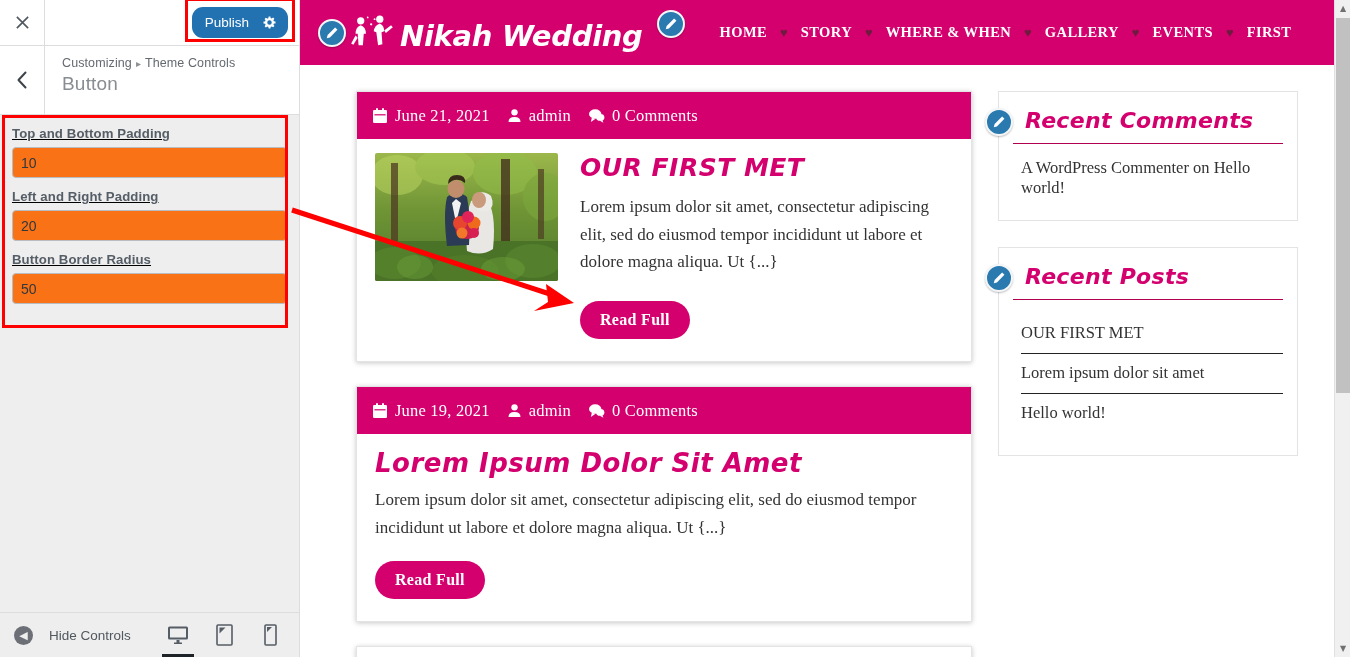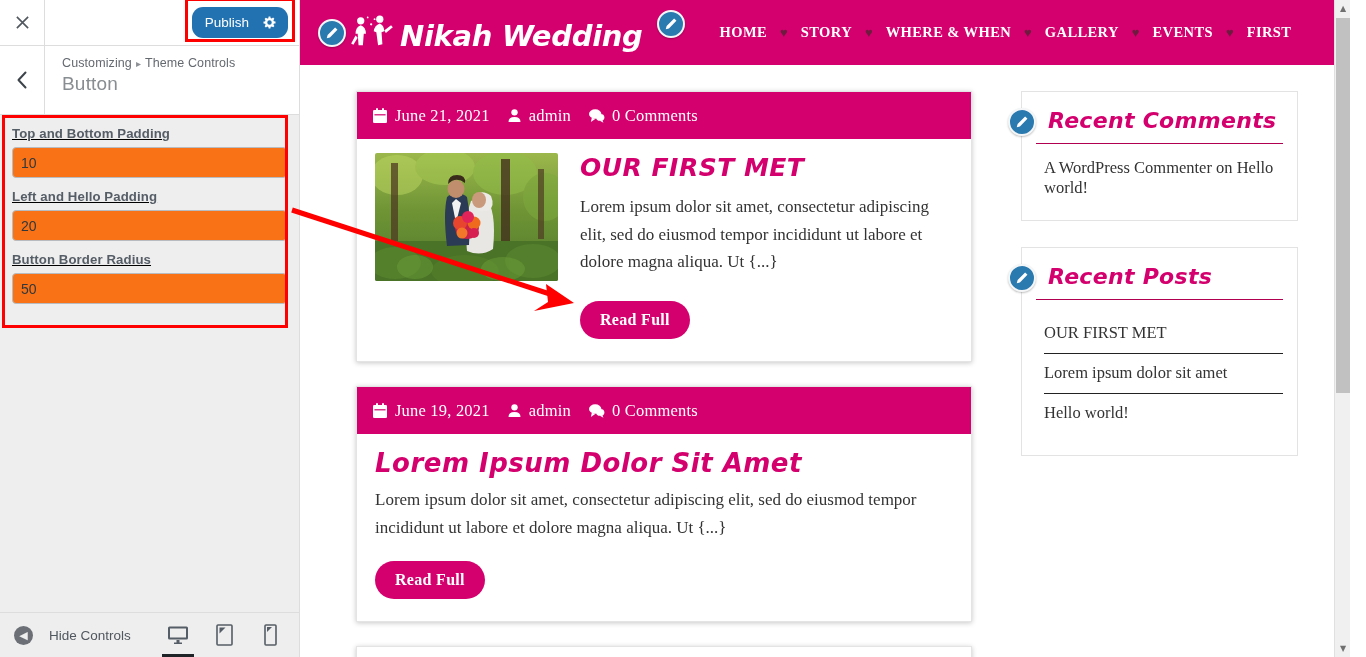--- a/index.html
+++ b/index.html
@@ -217,21 +217,21 @@
     font-family: "Liberation Serif", serif;
     font-weight: bold; font-size: 16px;
     cursor: pointer; letter-spacing: .3px;
   }
   .btn-row { margin-top: 20px; }
 
   .side-col { width: 300px; }
   .widget {
     background: #fff; border: 1px solid #e3e3e3;
     padding: 16px 14px 22px 14px;
-    margin-bottom: 26px; position: relative; margin-left: 23px;
+    margin-bottom: 26px; position: relative;
   }
   .widget-pencil { position: absolute; left: -14px; top: 16px; }
   .widget-title {
     color: #d4006e;
     font-family: "DejaVu Sans", sans-serif;
     font-style: italic; font-weight: bold;
     font-size: 22px; letter-spacing: .3px;
     padding-left: 12px; margin-bottom: 10px;
   }
   .widget-rule { height: 1px; background: #b0004f; margin-bottom: 14px; }
@@ -311,21 +311,21 @@
     <div class="controls-zone">
       <div class="controls-outline"></div>
       <div class="controls">
 
         <div class="ctl">
           <label class="ctl-label">Top and Bottom Padding</label>
           <input class="ctl-input" type="text" value="10" style="">
         </div>
 
         <div class="ctl">
-          <label class="ctl-label">Left and Hello Padding</label>
+          <label class="ctl-label">Left and Right Padding</label>
           <input class="ctl-input" type="text" value="20" style="">
         </div>
 
         <div class="ctl">
           <label class="ctl-label">Button Border Radius</label>
           <input class="ctl-input" type="text" value="50" style="">
         </div>
 
       </div>
     </div>

